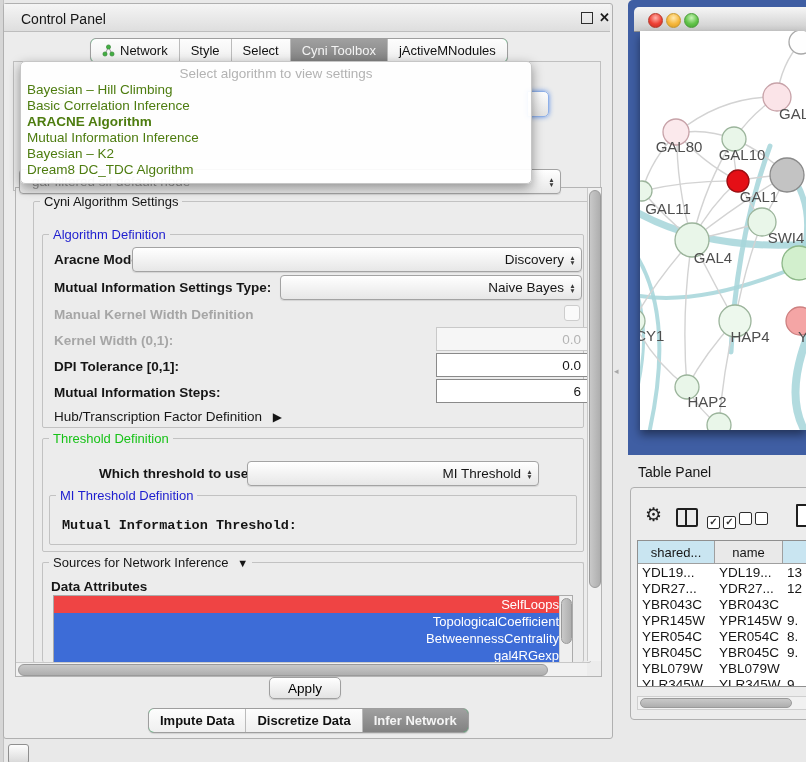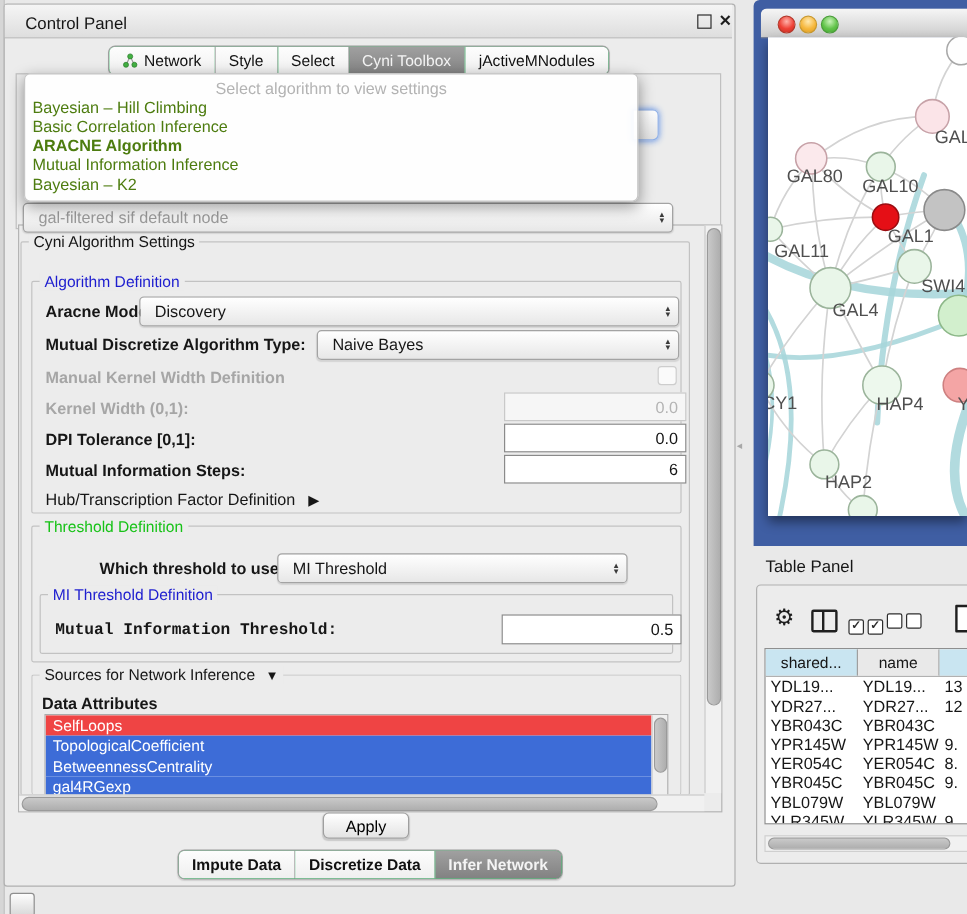--- a/index.html
+++ b/index.html
@@ -112,42 +112,43 @@
   </div>
 
   <div class="menu">
     <div class="menu-head">Select algorithm to view settings</div>
     <div>
         <div class="menu-item">Bayesian – Hill Climbing</div>
         <div class="menu-item">Basic Correlation Inference</div>
         <div class="menu-item" style="font-weight: bold;">ARACNE Algorithm</div>
         <div class="menu-item">Mutual Information Inference</div>
         <div class="menu-item">Bayesian – K2</div>
+        <div class="menu-item">Dream8 DC_TDC Algorithm</div>
       </div>
   </div>
 
   <div class="abs" style="left:11px;top:183px;width:585px;height:488px;background:#ececec;border:1px solid #b4b4b4;">
 
-    <div class="grp" style="left:1px;top:13px;width:556px;height:460px;">
+    <div class="grp" style="left:17px;top:13px;width:556px;height:460px;text-align:right;">
       <span class="glbl">Cyni Algorithm Settings</span>
 
       <div class="grp" style="left:8px;top:32px;width:540px;height:192px;">
         <span class="glbl" style="color:#1d1dcf;">Algorithm Definition</span>
       </div>
 
       <span class="lbl b" style="left:20px;top:50px;">Aracne Mode:</span>
       <div class="combo" style="left:98px;top:45px;width:448px;">
         <span class="txt">Discovery</span>
         <span class="arr">
             <span>▲</span>
             <span>▼</span>
           </span>
       </div>
 
-      <span class="lbl b" style="left:20px;top:78px;">Mutual Discretize Algorithm Type:</span>
+      <span class="lbl b" style="left:20px;top:78px;">Mutual Information Settings Type:</span>
       <div class="combo" style="left:246px;top:73px;width:300px;">
         <span class="txt">Naive Bayes</span>
         <span class="arr">
             <span>▲</span>
             <span>▼</span>
           </span>
       </div>
 
       <span class="lbl b gray" style="left:20px;top:105px;">Manual Kernel Width Definition</span>
       <div class="abs" style="left:530px;top:103px;width:14px;height:14px;border:1px solid #cdcdcd;border-radius:3px;background:#fafafa;"></div>
@@ -174,21 +175,20 @@
           <span class="txt">MI Threshold</span>
           <span class="arr">
               <span>▲</span>
               <span>▼</span>
             </span>
         </div>
 
         <div class="grp" style="left:6px;top:56px;width:526px;height:48px;">
           <span class="glbl" style="color:#1d1dcf;">MI Threshold Definition</span>
           <span class="lbl b" style="left:12px;top:22px;font-family:Liberation Mono, monospace;">Mutual Information Threshold:</span>
-          <div class="fld" style="left:384px;top:16px;width:142px;height:23px;">0.5</div>
         </div>
       </div>
 
       <div class="grp" style="left:8px;top:360px;width:540px;height:99px;border-bottom:none;">
         <span class="glbl">
           <span>Sources for Network Inference</span>
           <span style="font-size:11px;margin-left:5px;">▼</span>
         </span>
         <span class="lbl b" style="left:8px;top:16px;">Data Attributes</span>
         <div class="abs" style="left:10px;top:32px;width:518px;height:68px;background:#fff;border:1px solid #ababab;overflow:hidden;">

